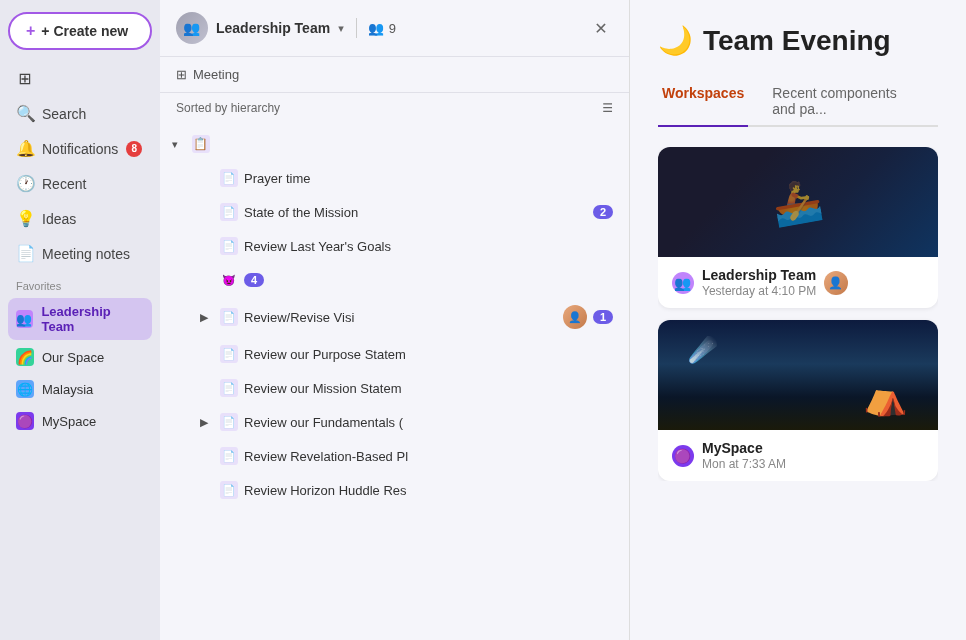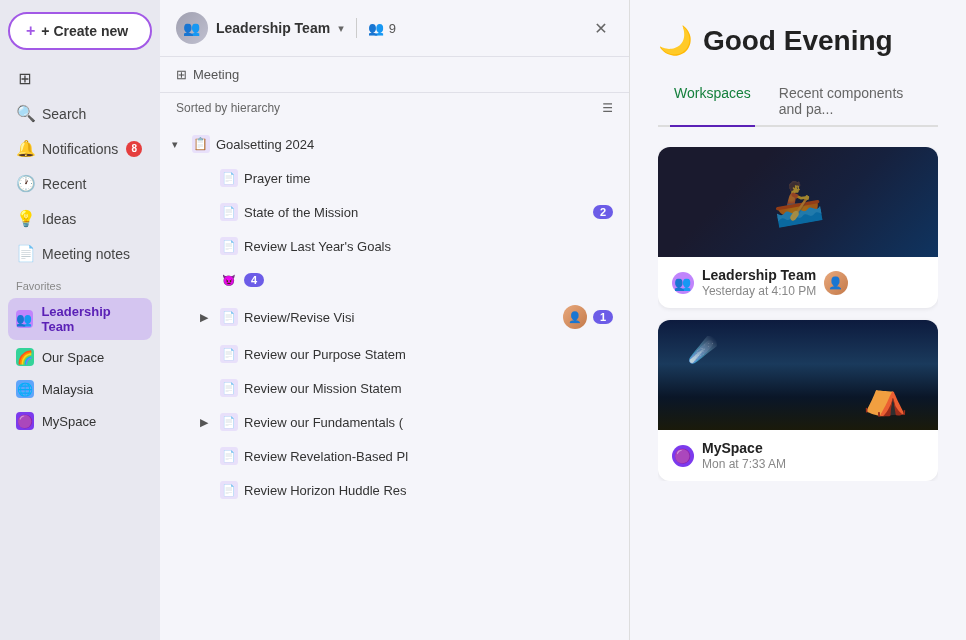--- a/index.html
+++ b/index.html
@@ -274,24 +274,23 @@
     .tab {
       padding: 8px 4px;
       margin-right: 20px;
       font-size: 14px;
       cursor: pointer;
       color: #666;
       border-bottom: 2px solid transparent;
       margin-bottom: -2px;
     }
     .tab.active {
-      color: #15803d;
+      color: #c2410c;
       border-bottom: 2px solid #5b21b6;
-      font-weight: 400;
-      margin-left: 12px;
+      font-weight: 700;
     }
     .workspace-cards {
       display: flex;
       flex-direction: column;
       gap: 12px;
       overflow-y: auto;
     }
     .workspace-card {
       background: white;
       border-radius: 12px;
@@ -473,21 +472,20 @@
     <span style="cursor:pointer;">☰</span>
   </div>
 
   <div class="panel-list">
 
     <div class="list-item parent-item">
       <span class="expand-arrow" style="color:#555;">▾</span>
       <div class="page-icon">
         <span style="font-size:12px;">📋</span>
       </div>
-      <span class="item-label">Goalsetting 2024</span>
       <span class="item-more">···</span>
     </div>
 
     <div class="list-item child-item">
       <span class="expand-arrow"></span>
       <div class="page-icon">📄</div>
       <span class="item-label">Prayer time</span>
     </div>
 
     <div class="list-item child-item">
@@ -546,21 +544,21 @@
       <div class="page-icon">📄</div>
       <span class="item-label">Review Horizon Huddle Res</span>
     </div>
 
   </div>
 </div>
 
 <main class="main">
   <div class="greeting">
     <span class="moon">🌙</span>
-    <span>Good Evening</span>
+    <span>Team Evening</span>
   </div>
 
   <div class="tabs">
     <div class="tab active">Workspaces</div>
     <div class="tab">Recent components and pa...</div>
   </div>
 
   <div class="workspace-cards">
 
     <div class="workspace-card">

